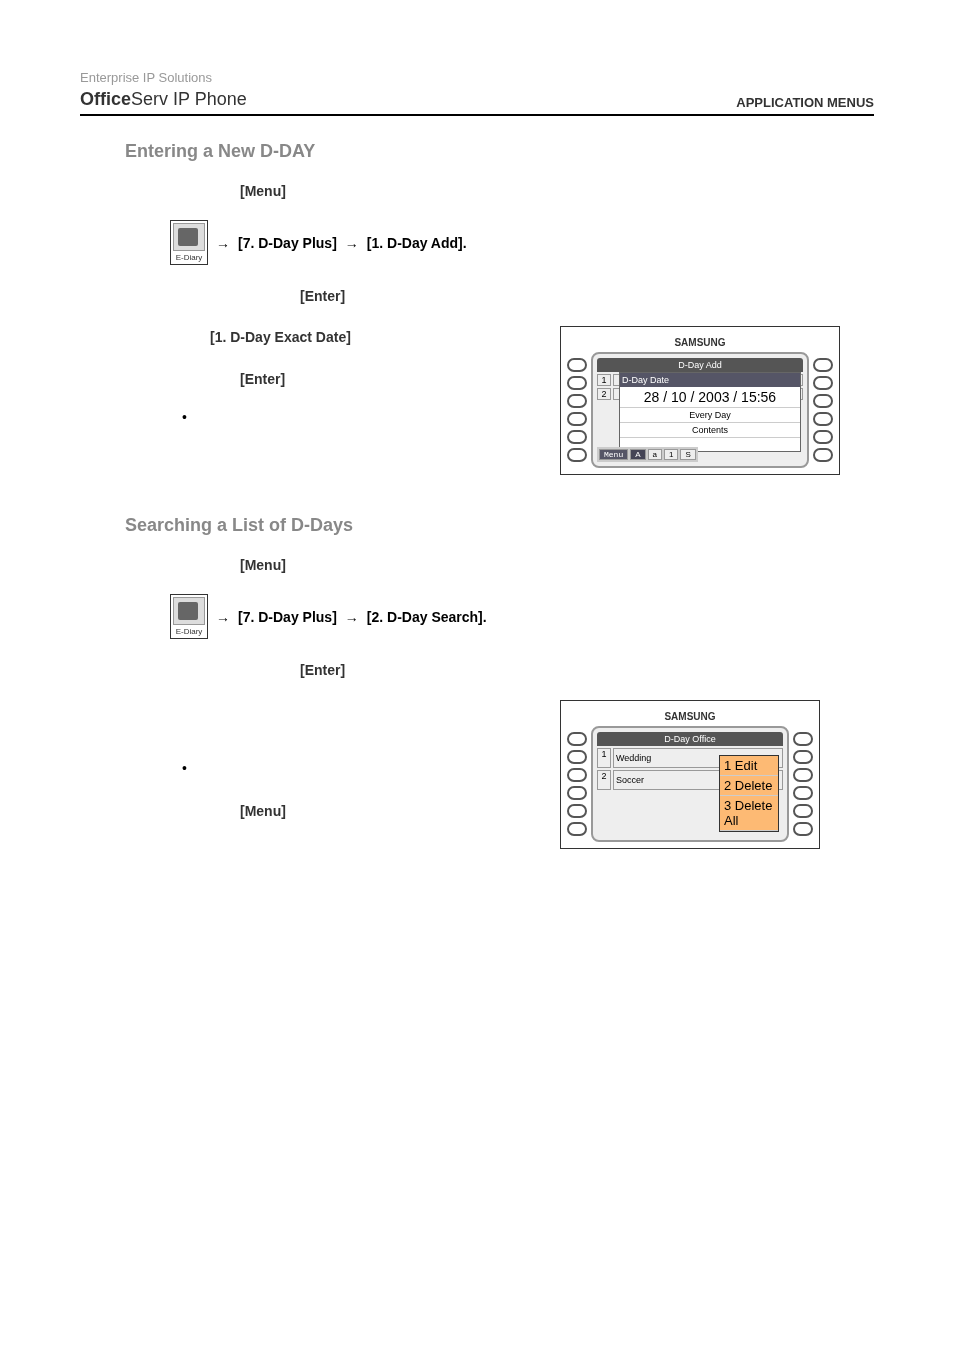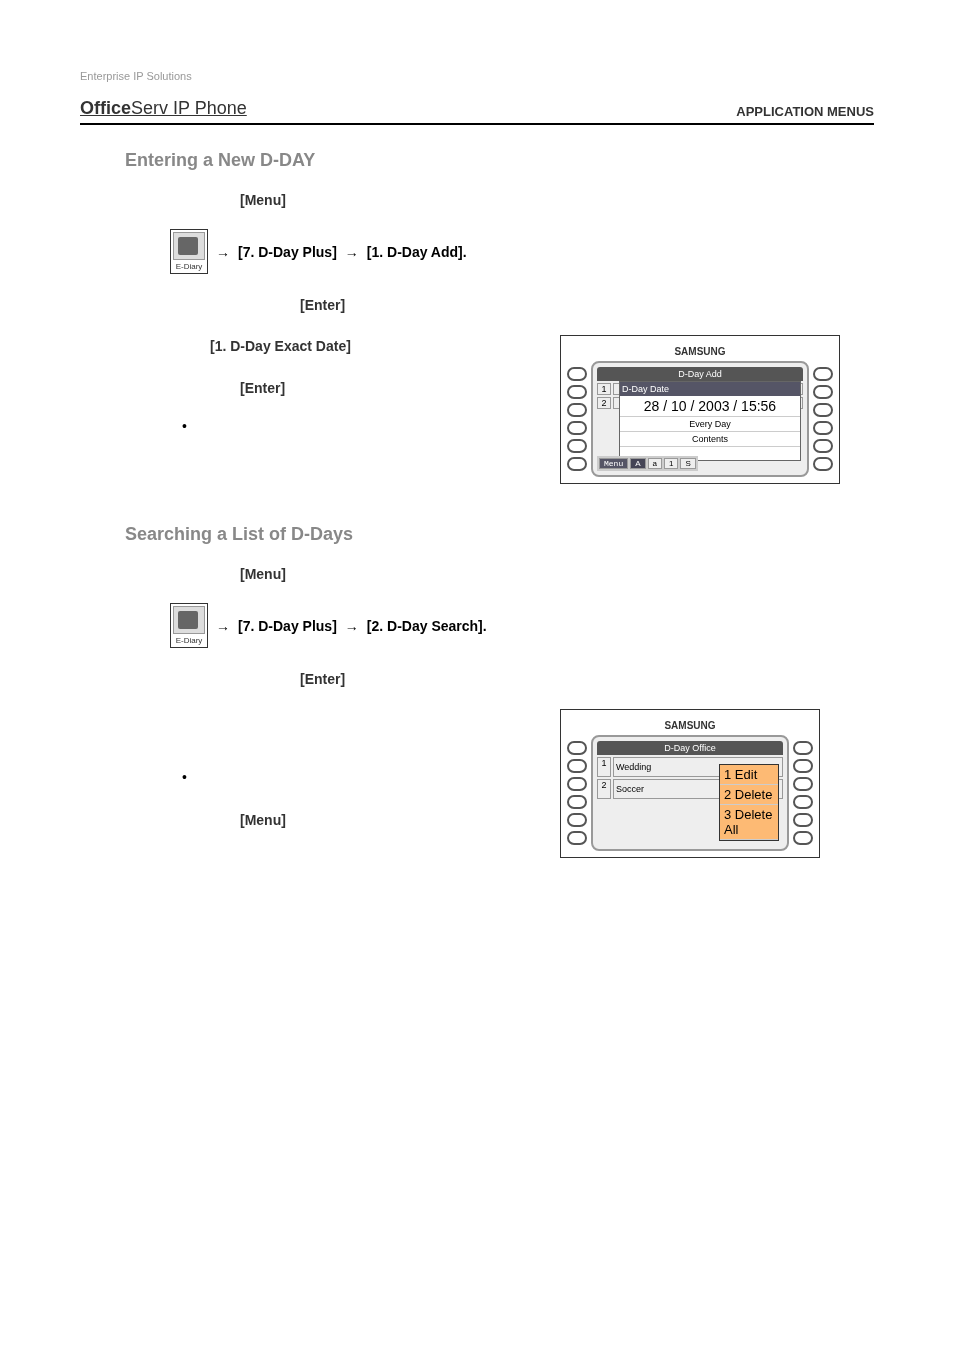--- a/index.html
+++ b/index.html
@@ -23,29 +23,28 @@
       align-items: flex-end;
       border-bottom: 2px solid #000;
       padding-bottom: 4px;
       margin-bottom: 25px;
     }
     .logo-block {
       display: flex;
       flex-direction: column;
     }
     .logo-tiny {
-      font-size: 11px;
+      font-size: 13px;
       color: #999;
-      margin-bottom: 16px;
+      margin-bottom: 4px;
     }
     .logo-main {
       font-size: 18px;
       color: #333;
       font-weight: normal;
-      text-decoration: underline;
     }
     .logo-main .bold {
       font-weight: bold;
     }
     .header-right {
       font-size: 13px;
       font-weight: bold;
       color: #333;
     }
     .main-title {

